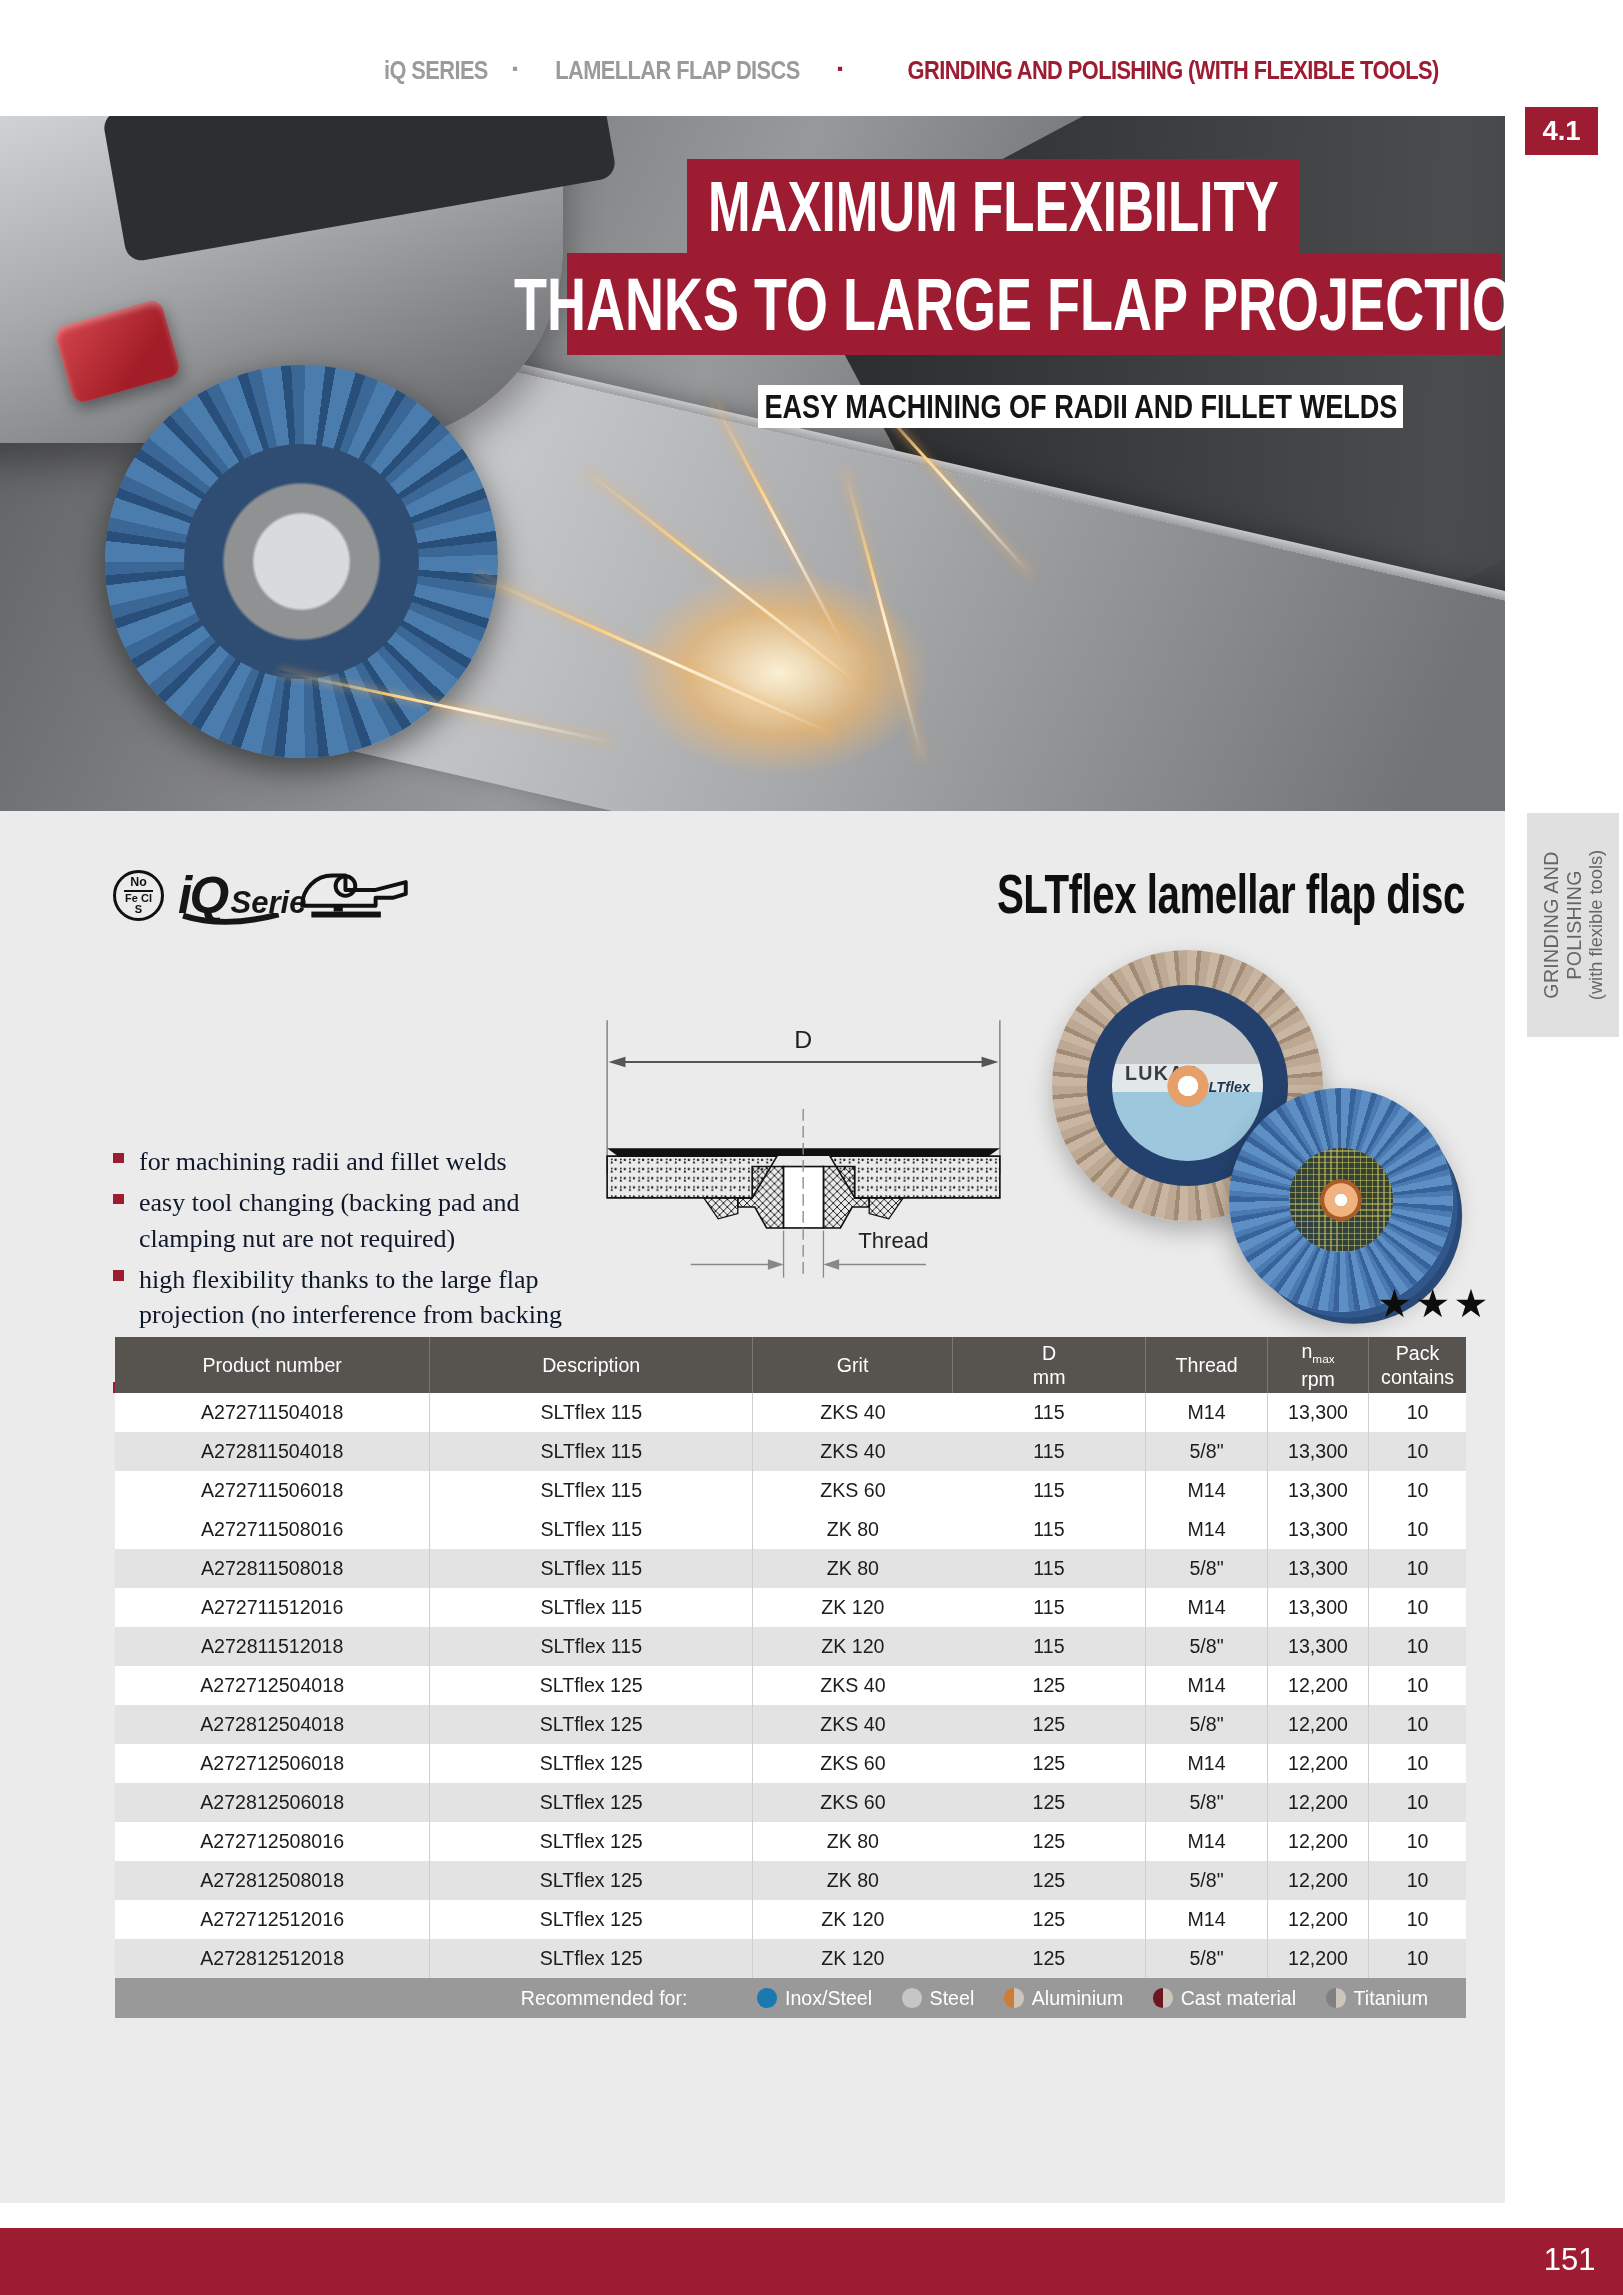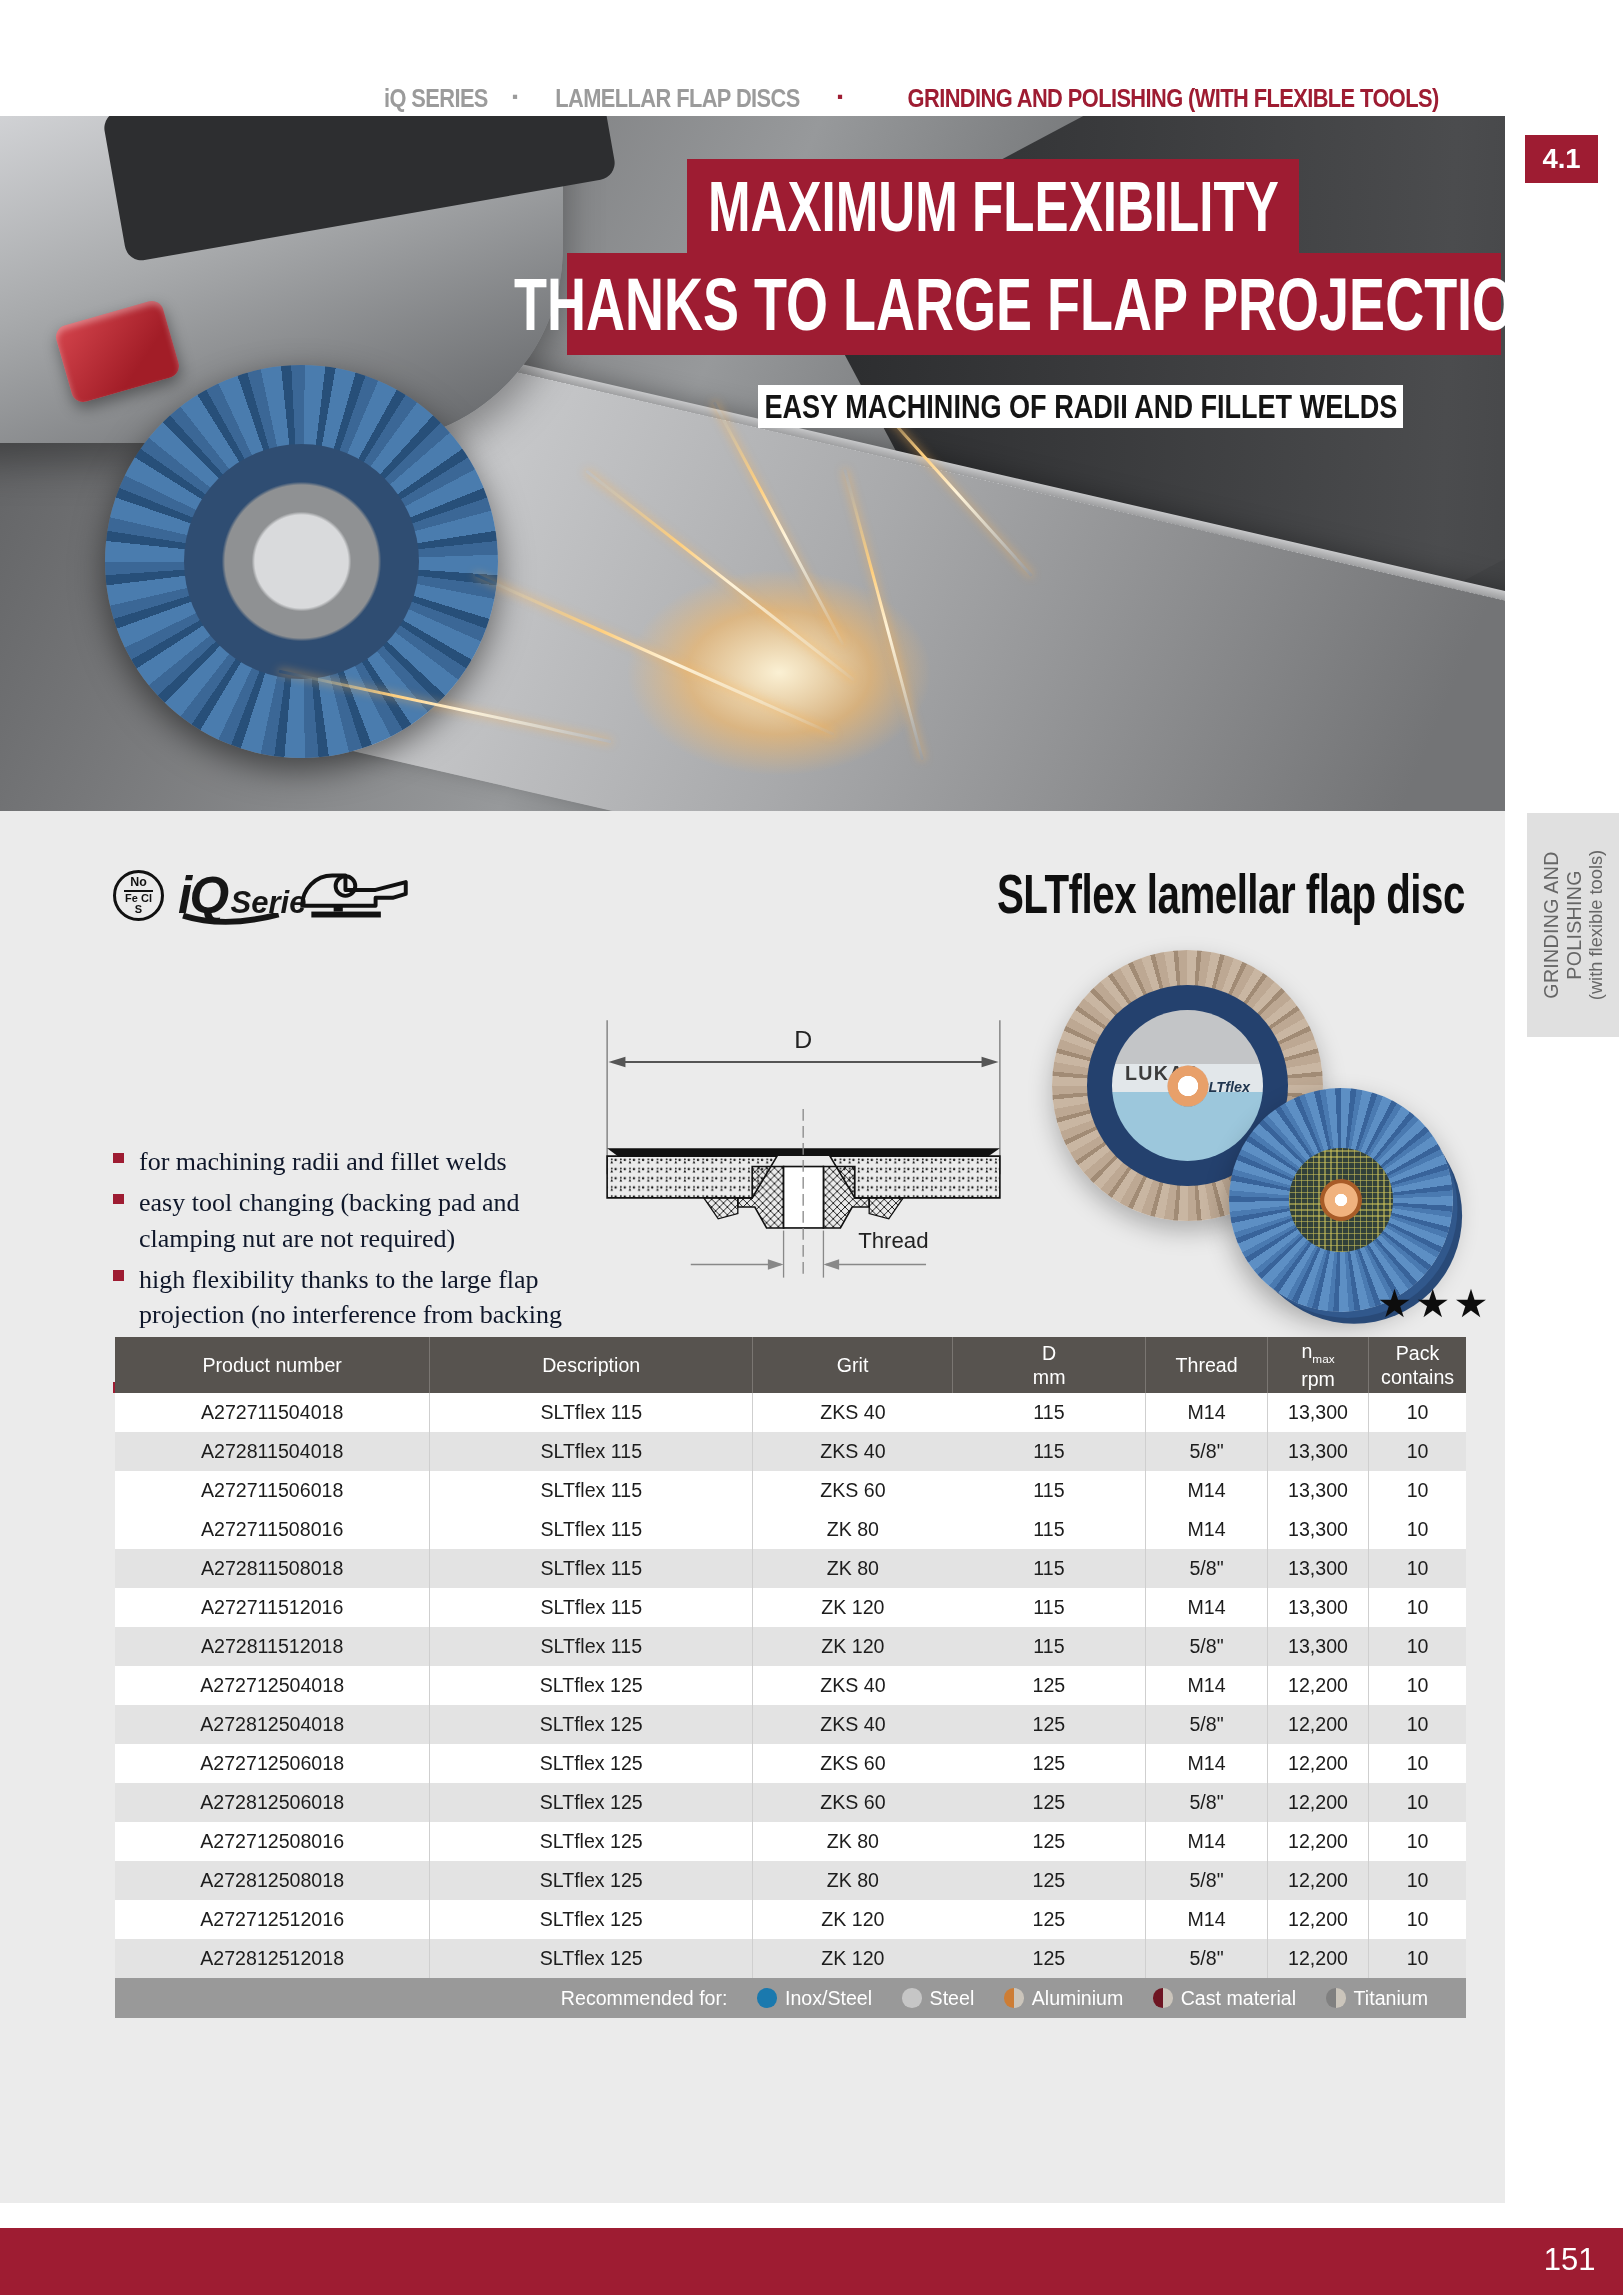--- a/index.html
+++ b/index.html
@@ -9,21 +9,21 @@
     --zebra:#e3e3e3;
     --legendbar:#999999;
   }
   *{margin:0;padding:0;box-sizing:border-box;}
   html,body{width:1623px;height:2295px;}
   body{
     position:relative;background:#fff;overflow:hidden;
     font-family:"Liberation Sans",sans-serif;color:#222;
   }
   
-  .crumb-bar{position:absolute;left:0;top:72px;width:1623px;height:52px;}
+  .crumb-bar{position:absolute;left:0;top:44px;width:1623px;height:52px;}
   .crumbs{position:absolute;right:134px;top:0;height:52px;display:flex;align-items:center;gap:14.4px;
     font-size:26px;font-weight:bold;letter-spacing:-0.7px;white-space:nowrap;}
   .crumb-gray{color:#9b9b9b;}
   .crumb-red{color:var(--red);}
   .sep{font-size:17px;position:relative;top:-1.3px;}
   .sep.gray{color:#9b9b9b;} .sep.red{color:var(--red);}
   .cx{display:inline-block;transform:scaleX(0.84);transform-origin:center;}
   .section-badge{position:absolute;left:1525px;top:63px;width:73px;height:48px;background:var(--red);
     color:#fff;font-size:27.5px;font-weight:bold;display:flex;align-items:center;justify-content:center;}
   
@@ -433,21 +433,21 @@
         <td>5/8"</td>
         <td>12,200</td>
         <td>10</td>
       </tr>
     </tbody>
   <tfoot>
     <tr>
       <td colspan="7" class="legend-cell">
         <div class="legend-row-inner">
           <span>Recommended for:</span>
-          <span class="legend-row-inner" style="padding:0;">
+          <span class="legend-row-inner" style="padding:0;margin-left:40px;">
               <span class="legend-item">
                 <span class="dot" style="background: rgb(26, 121, 174);"></span>
                 <span>Inox/Steel</span>
               </span>
               <span class="legend-item">
                 <span class="dot" style="background: rgb(198, 198, 198);"></span>
                 <span>Steel</span>
               </span>
               <span class="legend-item">
                 <span class="dot" style="background: linear-gradient(90deg, rgb(205, 125, 53) 0px, rgb(205, 125, 53) 50%, rgb(203, 197, 187) 50%, rgb(203, 197, 187) 100%);"></span>

